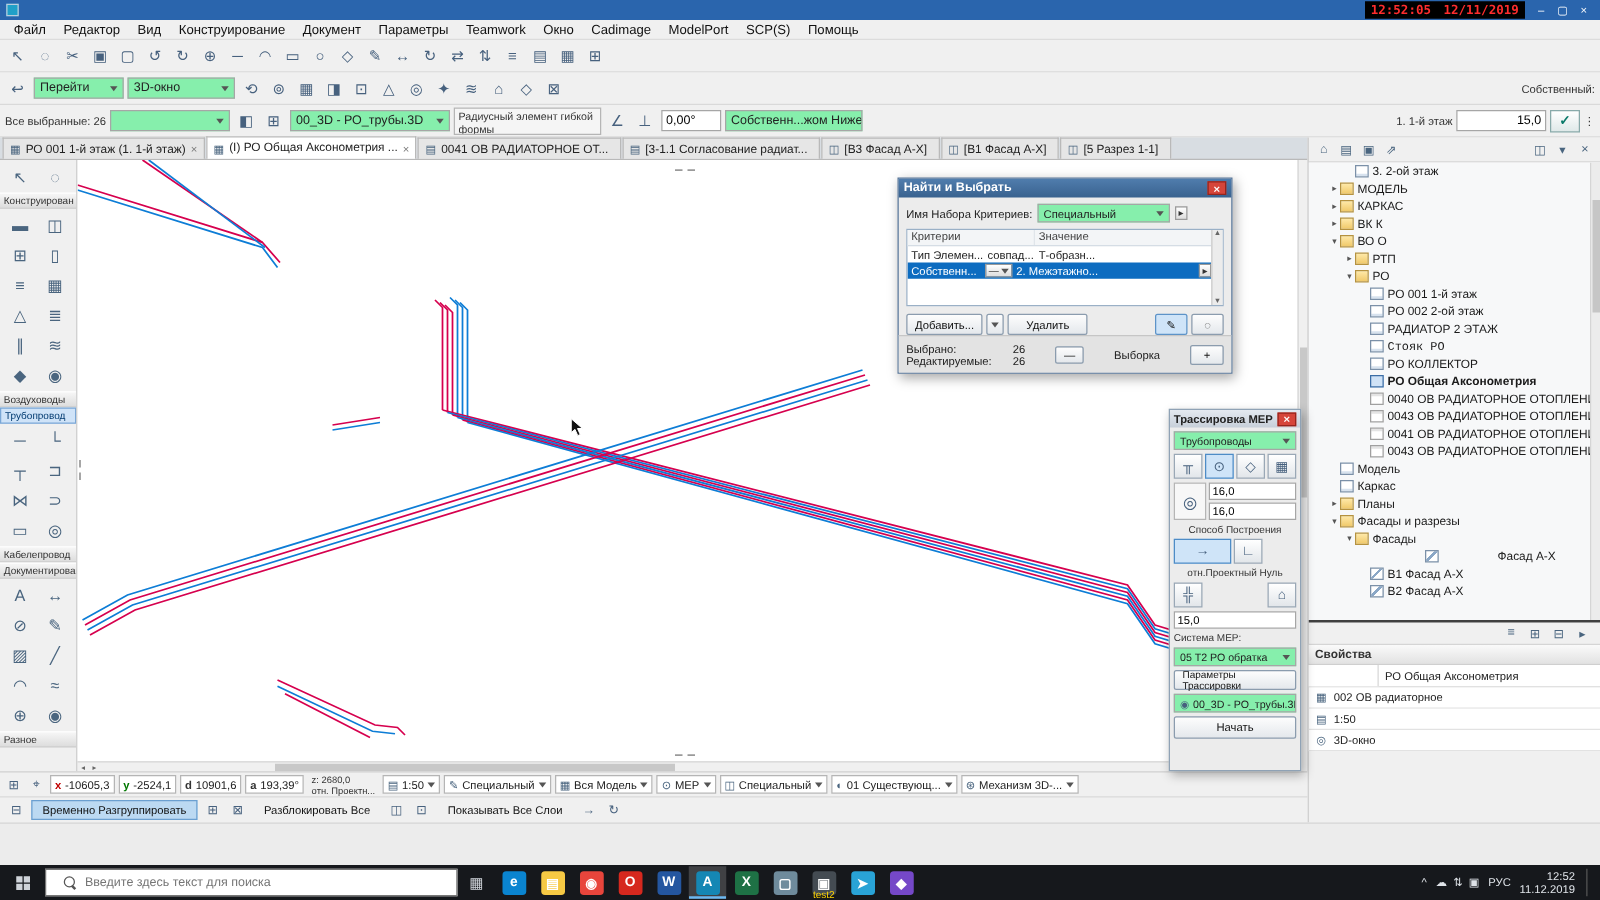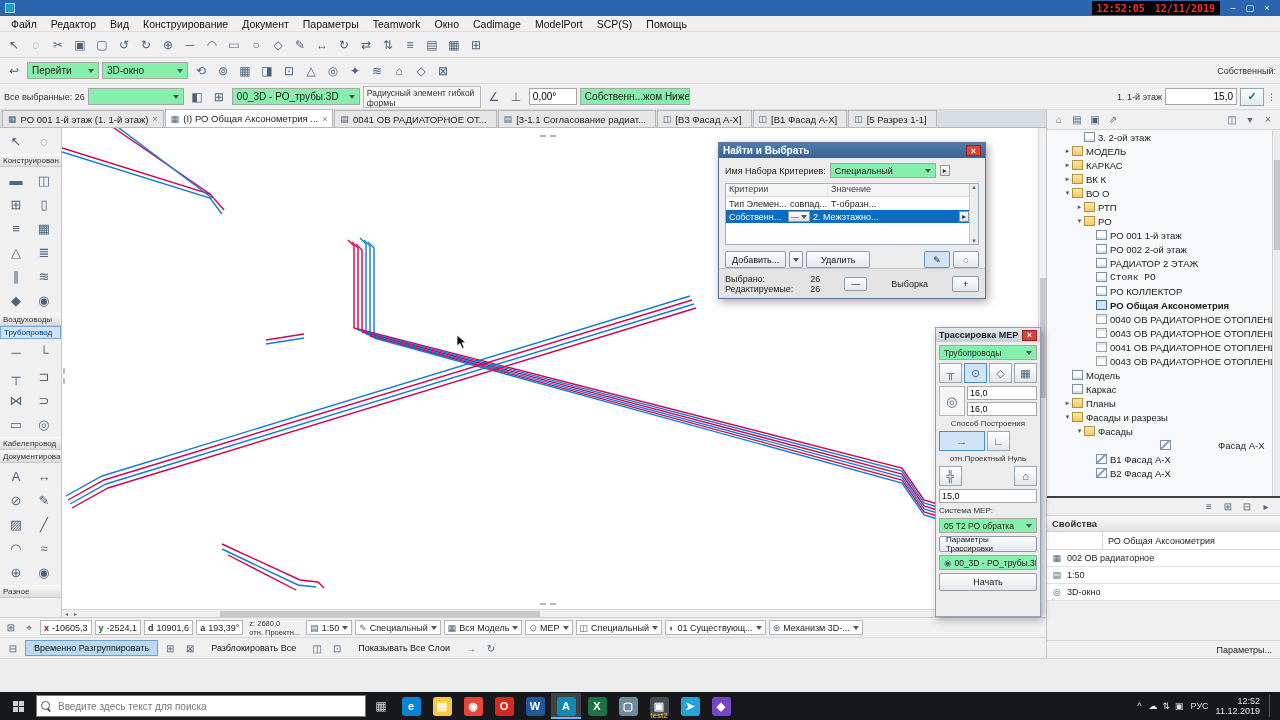--- a/index.html
+++ b/index.html
@@ -121,21 +121,21 @@
   #statusbar2{position:absolute;left:0;top:637px;width:1046px;height:21px;background:#f0f0f0;border-top:1px solid #d9d9d9;display:flex;align-items:center;gap:4px;padding:0 5px;font-size:9px}
   .sbtn{height:16px;display:flex;align-items:center;padding:0 8px;border:1px solid transparent;color:#111;white-space:nowrap}
   .sbtn.hl{background:#bcd9f2;border-color:#6b9fd0}
   .sicn{width:16px;height:16px;display:flex;align-items:center;justify-content:center;color:#47617e;font-size:10px}
   #filler{position:absolute;left:0;top:658px;width:1280px;height:34px;background:#ececec;border-top:1px solid #d5d5d5}
   
   #taskbar{position:absolute;left:0;top:692px;width:1280px;height:28px;background:#16181c;display:flex;align-items:center;gap:2px;padding:0 2px}
   .start{width:32px;height:26px;display:flex;align-items:center;justify-content:center}
   .winlogo{display:grid;grid-template-columns:5px 5px;grid-template-rows:5px 5px;gap:1px}
   .winlogo span{background:#cfd3d9}
-  .tb-search{width:330px;height:22px;background:#fff;display:flex;align-items:center;gap:6px;padding:0 4px;border:1px solid #777}
+  .tb-search{width:330px;height:22px;background:#fff;display:flex;align-items:center;gap:6px;padding:0 14px;border:1px solid #777}
   .tb-search input{border:none;outline:none;flex:1;font-size:10px;font-family:"Liberation Sans",sans-serif;color:#444}
   .mag{width:11px;height:11px;position:relative;flex:none}
   .mag::before{content:"";position:absolute;width:7px;height:7px;border:1.5px solid #555;border-radius:50%}
   .mag::after{content:"";position:absolute;width:4px;height:1.5px;background:#555;transform:rotate(45deg);left:6px;top:8px}
   .tview{width:26px;height:24px;display:flex;align-items:center;justify-content:center;color:#cfd3d9;font-size:12px}
   .app{width:30px;height:26px;display:flex;align-items:center;justify-content:center;position:relative}
   .app.active{background:rgba(255,255,255,.18);box-shadow:inset 0 -2px 0 #6cb8f0}
   .app .ic{width:19px;height:19px;border-radius:3px;color:#fff;font-size:11px;font-weight:bold;display:flex;align-items:center;justify-content:center}
   .app .lbl{position:absolute;bottom:-1px;left:0;right:0;text-align:center;font-size:8px;color:#ffd400}
   #tray{margin-left:auto;display:flex;align-items:center;gap:7px;color:#dfe3e8;font-size:9px;padding-right:4px}
@@ -558,21 +558,21 @@
           <span class="ti folder"></span>
           <span class="tlabel">Фасады и разрезы</span>
         </div>
 
         <div class="titem" style="padding-left: 28px;">
           <span class="exp">▾</span>
           <span class="ti folder"></span>
           <span class="tlabel">Фасады</span>
         </div>
 
-        <div class="titem" style="padding-left: 60px; gap: 44px;">
+        <div class="titem" style="padding-left: 40px; gap: 44px;">
           <span class="exp"></span>
           <span class="ti elev"></span>
           <span class="tlabel">Фасад А-Х</span>
         </div>
 
         <div class="titem" style="padding-left: 40px;">
           <span class="exp"></span>
           <span class="ti elev"></span>
           <span class="tlabel">В1 Фасад А-Х</span>
         </div>
@@ -607,23 +607,20 @@
         <div class="prow2">
           <span class="pic">▤</span>
           <span class="pval2">1:50</span>
         </div>
 
         <div class="prow2">
           <span class="pic">◎</span>
           <span class="pval2">3D-окно</span>
         </div>
       </div>
-    <div class="props-f">
-      <span>Параметры...</span>
-    </div>
   </div>
 
   <div id="fs-dialog">
     <div class="dlg-title">
       <span>Найти и Выбрать</span>
       <span class="dlg-close">×</span>
     </div>
     <div class="fs-crit">
       <span>Имя Набора Критериев:</span>
       <div class="combo" style="width:106px;height:15px;font-size:9px">

